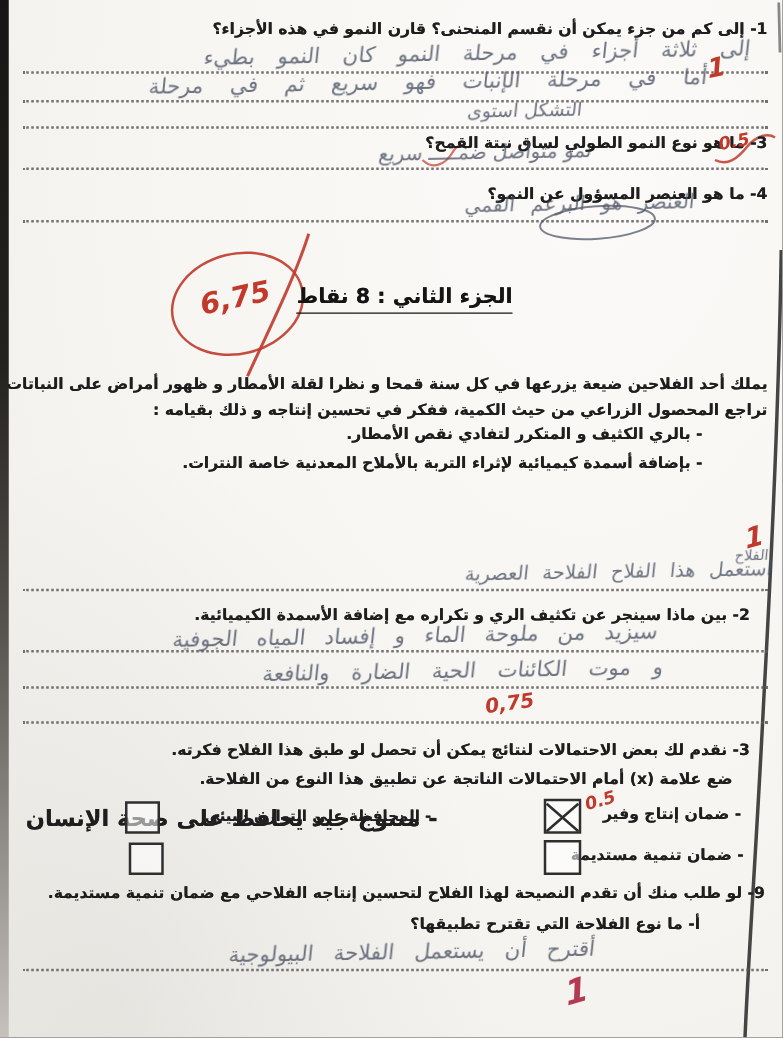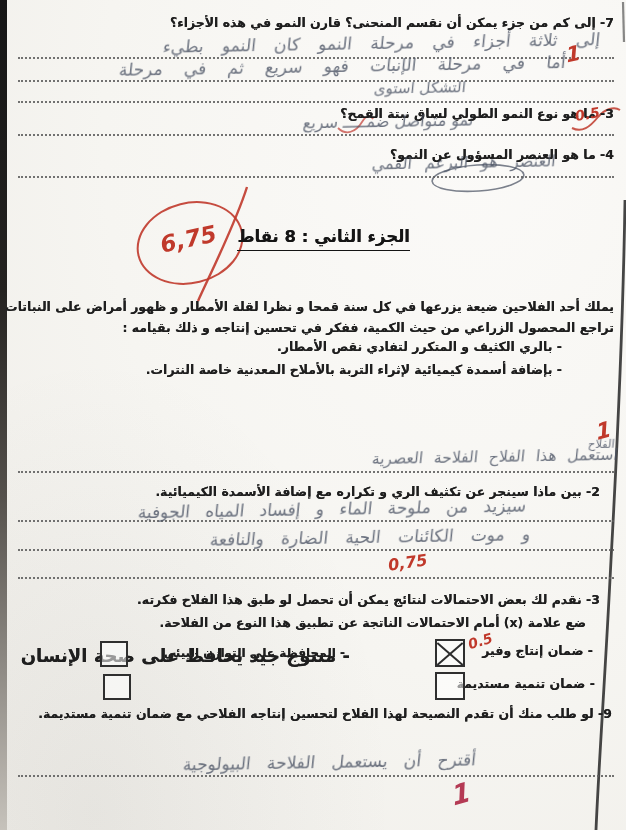--- a/index.html
+++ b/index.html
@@ -36,21 +36,21 @@
   <div class="left-edge"></div>
   <svg class="overlay" width="626" height="830" viewBox="0 0 626 830">
     <path d="M 623 2 L 624 42" stroke="#2a2a2a" stroke-width="2.2" fill="none" opacity="0.55"></path>
     <path d="M 625 200 C 623 330 616 470 611 560 C 605 680 599 760 596 830" stroke="#262626" stroke-width="2.8" fill="none" opacity="0.85"></path>
     <path d="M 247 187 C 236 222 214 266 198 301" stroke="#c0392b" stroke-width="2.4" fill="none" opacity="0.9"></path>
     <path d="M 572 128 C 582 133 590 127 598 117 C 605 109 614 106 620 110" stroke="#c0392b" stroke-width="2" fill="none" opacity="0.85"></path>
     <path d="M 338 128 C 346 136 356 132 362 122 C 366 115 371 115 373 119" stroke="#c4473f" stroke-width="1.8" fill="none" opacity="0.75"></path>
     <ellipse cx="478" cy="178" rx="46" ry="13" transform="rotate(-4 478 178)" stroke="#454d5e" stroke-width="1.6" fill="none" opacity="0.7"></ellipse>
   </svg>
 
-  <div class="q" style="top:15px;right:12px">7- إلى كم من جزء يمكن أن نقسم المنحنى؟ قارن النمو في هذه الأجزاء؟</div>
+  <div class="q" style="top:15px;right:12px">1- إلى كم من جزء يمكن أن نقسم المنحنى؟ قارن النمو في هذه الأجزاء؟</div>
 
   <div class="dot" style="top:57px;left:18px;right:12px"></div>
   <div class="hw" style="top:33px;right:26px;word-spacing:13px;letter-spacing:1px">إلى ثلاثة أجزاء في مرحلة النمو كان النمو بطيء</div>
 
   <div class="dot" style="top:80px;left:18px;right:12px"></div>
   <div class="hw" style="top:56px;right:60px;word-spacing:16px;letter-spacing:1px">أما في مرحلة الإنبات فهو سريع ثم في مرحلة</div>
 
   <div class="dot" style="top:101px;left:18px;right:12px"></div>
   <div class="hw" style="top:79px;right:160px;font-size:15px">التشكل استوى</div>
 
@@ -99,17 +99,18 @@
   <div class="q" style="top:645px;right:276px;font-size:18px">- منتوج جيد يحافظ على صحة الإنسان</div>
   <div class="cb" style="left:100px;top:641px;width:24px;height:22px"></div>
 
   <div class="q" style="top:676px;right:31px;font-size:12.5px">- ضمان تنمية مستديمة</div>
   <div class="cb" style="left:435px;top:672px"></div>
 
   <div class="q" style="top:646px;right:281px;font-size:12px">- المحافظة على التوازن البيئي</div>
   <div class="cb" style="left:103px;top:674px;width:24px;height:22px"></div>
 
   <div class="q" style="top:706px;right:14px">9- لو طلب منك أن تقدم النصيحة لهذا الفلاح لتحسين إنتاجه الفلاحي مع ضمان تنمية مستديمة.</div>
+  <div class="q" style="top:731px;right:66px">أ- ما نوع الفلاحة التي تقترح تطبيقها؟</div>
   <div class="dot" style="top:775px;left:18px;right:12px"></div>
   <div class="hw" style="top:752px;right:150px;word-spacing:11px">أقترح أن يستعمل الفلاحة البيولوجية</div>
   <div class="red" style="left:452px;top:778px;font-size:27px;color:#b43a54;transform:rotate(-16deg) skewX(-8deg)">1</div>
 
 </div>
 
 </body></html>

